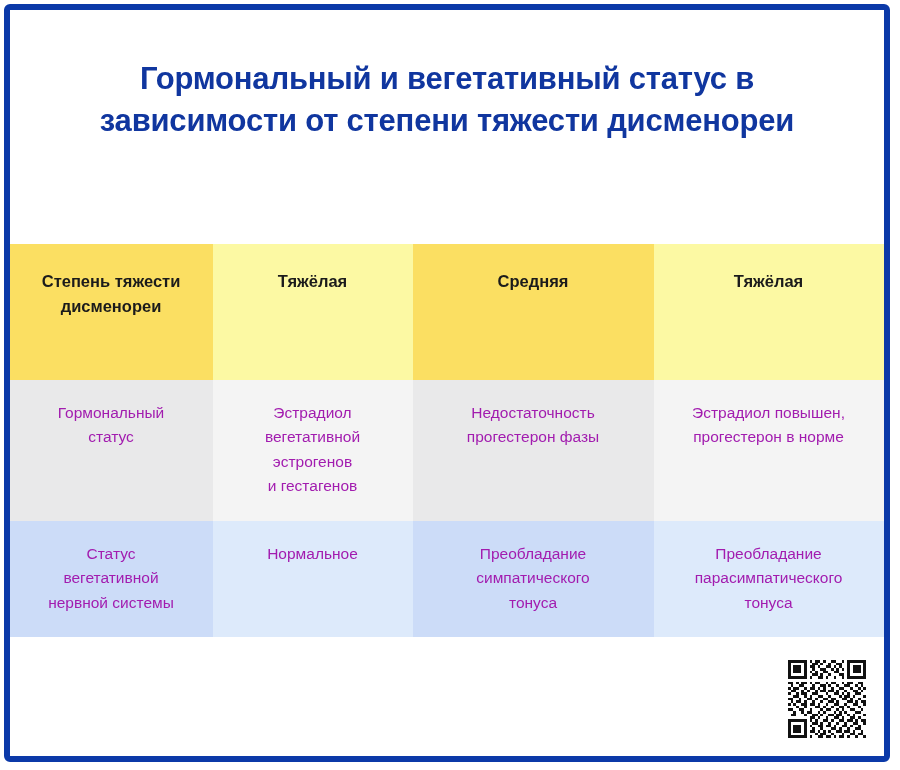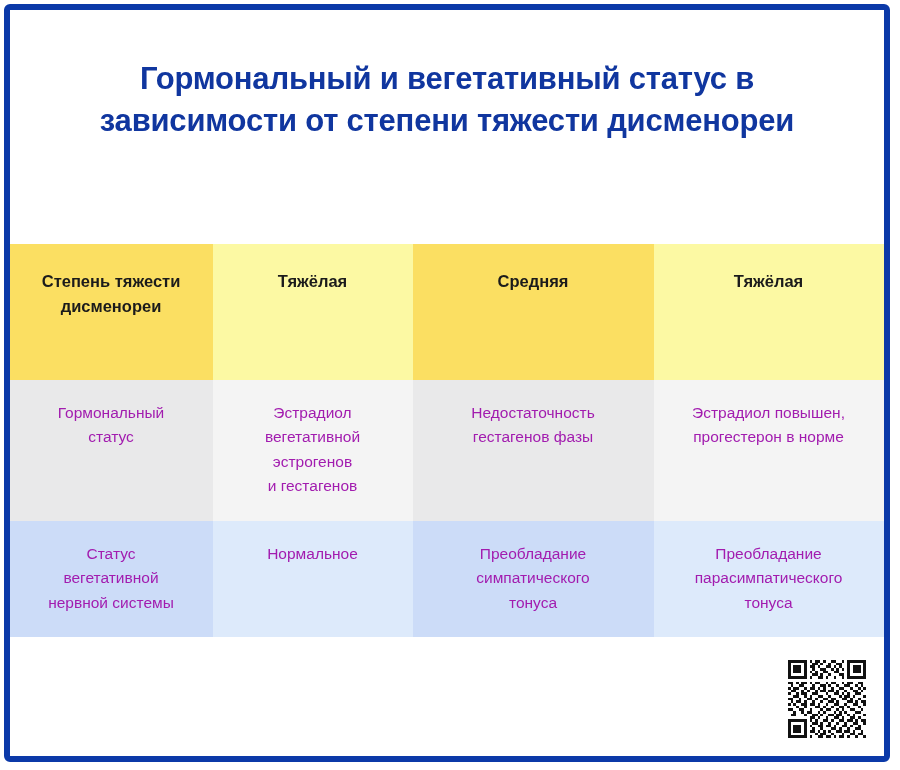--- a/index.html
+++ b/index.html
@@ -136,21 +136,21 @@
             <span class="cell-line">статус</span>
           </td>
           <td class="shade-b">
             <span class="cell-line">Эстрадиол</span>
             <span class="cell-line">вегетативной</span>
             <span class="cell-line">эстрогенов</span>
             <span class="cell-line">и гестагенов</span>
           </td>
           <td class="shade-a">
             <span class="cell-line">Недостаточность</span>
-            <span class="cell-line">гестагенов фазы</span>
+            <span class="cell-line">прогестерон фазы</span>
           </td>
           <td class="shade-b">
             <span class="cell-line">Эстрадиол повышен,</span>
             <span class="cell-line">прогестерон в норме</span>
           </td>
         </tr>
 
         <tr class="data-row row-blue">
           <td class="shade-a">
             <span class="cell-line">Статус</span>

